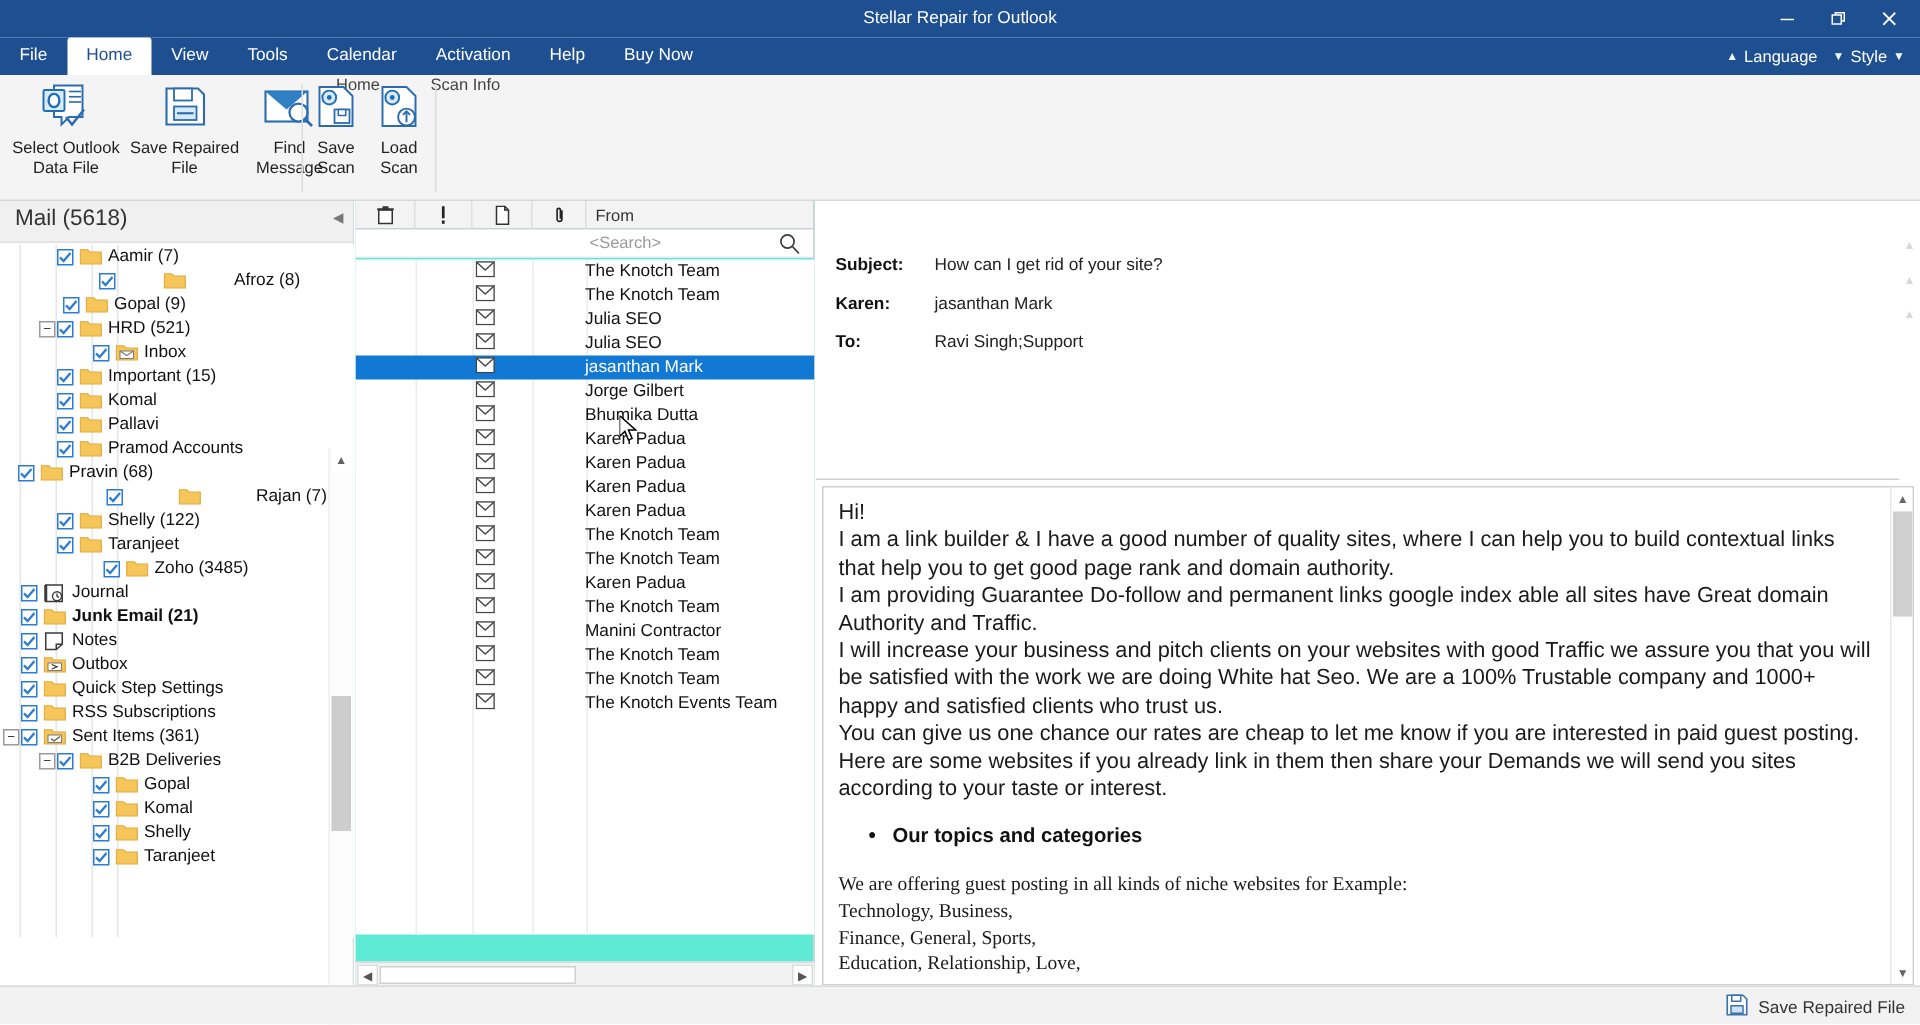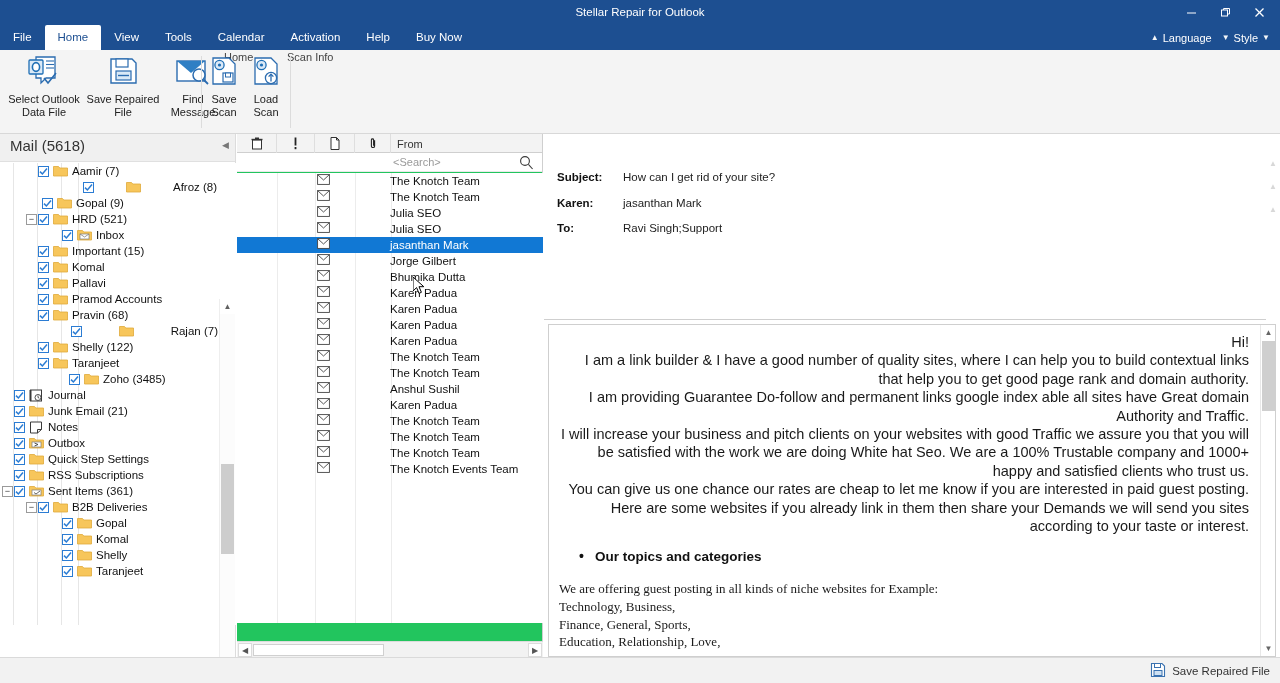--- a/index.html
+++ b/index.html
@@ -80,21 +80,21 @@
   .ico{ width:15px; height:13px; margin-right:4px; flex:none; display:inline-flex; align-items:center;}
   .tlabel{ line-height:14px;}
 
   
   .vscroll{ position:absolute; width:15px; background:#fff; border-left:1px solid #eee;}
   .vs-arrow{ width:15px; height:15px; display:flex; align-items:center; justify-content:center; color:#606060; font-size:8px; background:#fff;}
   .vs-track{ position:absolute; left:0; width:15px; background:#fcfcfc;}
   .vs-thumb{ position:absolute; left:1px; width:13px; background:#cdcdcd;}
 
   
-  .midpane{ position:absolute; left:237px; top:0; width:306px; height:523px; background:#22c55e; border-right:1px solid #cfcfcf;text-align:center;}
+  .midpane{ position:absolute; left:237px; top:0; width:306px; height:523px; background:#5eead4; border-right:1px solid #cfcfcf;text-align:center;}
   .colhdr{ position:relative; height:19px; background:#f3f3f3; border-bottom:1px solid #cfcfcf;}
   .colcell{ position:absolute; top:0; height:19px; display:flex; align-items:center; justify-content:center;
             border-right:1px solid #dedede; font-size:11px; color:#333;}
   .colcell.left{ justify-content:flex-start; padding-left:6px;}
   .searchrow{ position:relative; height:19px; background:#fff; border-bottom:1px solid #e9e9e9;}
   .searchrow .txt{ position:absolute; left:156px; top:3px; font-size:11px; color:#9a9a9a;}
   .searchrow .mag{ position:absolute; right:8px; top:2px;}
 
   .mlist{ position:absolute; left:0; top:39px; width:306px; height:450px; overflow:hidden; background:#fff;}
   .mcols{ position:absolute; left:0; top:0; height:450px; width:306px;}
@@ -114,21 +114,21 @@
   .rightpane{ position:absolute; left:544px; top:0; width:736px; height:523px; background:#fff;}
   .hdrpane{ position:absolute; left:0; top:0; width:736px; height:186px; background:#fff; border-bottom:1px solid #cfcfcf;}
   .hfield{ position:absolute; font-size:11.5px; }
   .hlabel{ font-weight:bold; color:#111;}
   .hvalue{ color:#222;}
   .hdr-scroll{ position:absolute; right:0; top:0; width:14px; height:186px; background:#fff;}
   .hs-mini{ width:14px; height:15px; display:flex; align-items:center; justify-content:center; color:#d8d8d8; font-size:8px;}
 
   .bodypane{ position:absolute; left:4px; top:190px; width:728px; height:333px; background:#fff; border:1px solid #cfcfcf; overflow:hidden;}
   .bodyinner{ position:absolute; left:0; top:0; width:710px; height:331px; padding:8px 10px 0 10px;}
-  .btext{ font-size:14.5px; line-height:18.4px; color:#1a1a1a; white-space:pre-wrap;text-align:right;}
+  .btext{ font-size:14.5px; line-height:18.4px; color:#1a1a1a; white-space:pre-wrap;}
   .bullet{ margin:14px 0 0 36px; font-size:13.5px; font-weight:bold; color:#111; position:relative;}
   .bullet:before{ content:"\2022"; position:absolute; left:-16px; top:-1px; font-size:14px;}
   .serif{ font-family:"Liberation Serif", serif; font-size:13px; line-height:17.6px; color:#1a1a1a; margin-top:16px; white-space:pre-wrap;}
   .body-vscroll{ position:absolute; right:0; top:0; width:15px; height:331px; background:#fff; border-left:1px solid #e8e8e8;}
   .bv-arrow{ width:15px; height:15px; display:flex; align-items:center; justify-content:center; color:#666; font-size:8px;}
   .bv-thumb{ position:absolute; left:1px; top:16px; width:13px; height:70px; background:#cfcfcf;}
 
   
   .statusbar{ position:absolute; left:0; top:657px; width:1280px; height:26px; background:#f2f2f2; border-top:1px solid #dadada;}
   .status-right{ position:absolute; right:10px; top:4px; display:flex; align-items:center; gap:6px; font-size:11.5px; color:#333;}
@@ -298,21 +298,21 @@
                   <polyline points="1,4.6 3.4,7 8,1.6" fill="none" stroke="#2b7cd3" stroke-width="1.5"></polyline>
                 </svg>
               </span>
               <span class="ico">
                 <svg width="15" height="12" viewBox="0 0 15 12">
                   <path d="M0.5,1.5 L5.5,1.5 L6.8,3 L14.5,3 L14.5,11 L0.5,11 Z" fill="#f7c65b" stroke="#e0a93a" stroke-width="0.8"></path>
                 </svg>
               </span>
               <span class="tlabel">Aamir (7)</span>
             </div>
-            <div class="trow" style="padding-left: 43px; gap: 28px;">
+            <div class="trow" style="padding-left: 26px; gap: 28px;">
               <span class="nospace"></span>
               <span class="chk">
                 <svg width="9" height="9" viewBox="0 0 9 9">
                   <polyline points="1,4.6 3.4,7 8,1.6" fill="none" stroke="#2b7cd3" stroke-width="1.5"></polyline>
                 </svg>
               </span>
               <span class="ico">
                 <svg width="15" height="12" viewBox="0 0 15 12">
                   <path d="M0.5,1.5 L5.5,1.5 L6.8,3 L14.5,3 L14.5,11 L0.5,11 Z" fill="#f7c65b" stroke="#e0a93a" stroke-width="0.8"></path>
                 </svg>
@@ -412,21 +412,21 @@
                   <polyline points="1,4.6 3.4,7 8,1.6" fill="none" stroke="#2b7cd3" stroke-width="1.5"></polyline>
                 </svg>
               </span>
               <span class="ico">
                 <svg width="15" height="12" viewBox="0 0 15 12">
                   <path d="M0.5,1.5 L5.5,1.5 L6.8,3 L14.5,3 L14.5,11 L0.5,11 Z" fill="#f7c65b" stroke="#e0a93a" stroke-width="0.8"></path>
                 </svg>
               </span>
               <span class="tlabel">Pramod Accounts</span>
             </div>
-            <div class="trow" style="padding-left: 26px;">
+            <div class="trow" style="">
               <span class="nospace"></span>
               <span class="chk">
                 <svg width="9" height="9" viewBox="0 0 9 9">
                   <polyline points="1,4.6 3.4,7 8,1.6" fill="none" stroke="#2b7cd3" stroke-width="1.5"></polyline>
                 </svg>
               </span>
               <span class="ico">
                 <svg width="15" height="12" viewBox="0 0 15 12">
                   <path d="M0.5,1.5 L5.5,1.5 L6.8,3 L14.5,3 L14.5,11 L0.5,11 Z" fill="#f7c65b" stroke="#e0a93a" stroke-width="0.8"></path>
                 </svg>
@@ -499,21 +499,21 @@
               <span class="ico">
                 <svg width="15" height="13" viewBox="0 0 15 13">
                   <rect x="1.5" y="1" width="11" height="11" fill="#fff" stroke="#3a3a3a" stroke-width="1"></rect>
                   <line x1="1.5" y1="1" x2="1.5" y2="12" stroke="#3a3a3a" stroke-width="2"></line>
                   <circle cx="9" cy="8.5" r="3" fill="#fff" stroke="#3a3a3a" stroke-width="0.9"></circle>
                   <polyline points="9,6.6 9,8.5 10.3,9.2" fill="none" stroke="#3a3a3a" stroke-width="0.9"></polyline>
                 </svg>
               </span>
               <span class="tlabel">Journal</span>
             </div>
-            <div class="trow" style="padding-left: 2px;">
+            <div class="trow" style="padding-left: 2px; font-weight: bold;">
               <span class="nospace"></span>
               <span class="chk">
                 <svg width="9" height="9" viewBox="0 0 9 9">
                   <polyline points="1,4.6 3.4,7 8,1.6" fill="none" stroke="#2b7cd3" stroke-width="1.5"></polyline>
                 </svg>
               </span>
               <span class="ico">
                 <svg width="15" height="12" viewBox="0 0 15 12">
                   <path d="M0.5,1.5 L5.5,1.5 L6.8,3 L14.5,3 L14.5,11 L0.5,11 Z" fill="#f7c65b" stroke="#e0a93a" stroke-width="0.8"></path>
                 </svg>
@@ -814,35 +814,35 @@
                   <rect x="0.6" y="0.6" width="11.8" height="9.8" fill="#fff" stroke="#444" stroke-width="0.9"></rect>
                   <polyline points="0.6,0.6 6.5,6 12.4,0.6" fill="none" stroke="#444" stroke-width="0.9"></polyline>
                 </svg></span>
               <span class="from">The Knotch Team</span>
             </div>
             <div class="mrow">
               <span class="envelope"><svg width="13" height="11" viewBox="0 0 13 11">
                   <rect x="0.6" y="0.6" width="11.8" height="9.8" fill="#fff" stroke="#444" stroke-width="0.9"></rect>
                   <polyline points="0.6,0.6 6.5,6 12.4,0.6" fill="none" stroke="#444" stroke-width="0.9"></polyline>
                 </svg></span>
-              <span class="from">Anshul Sushil</span>
-            </div>
-            <div class="mrow">
-              <span class="envelope"><svg width="13" height="11" viewBox="0 0 13 11">
-                  <rect x="0.6" y="0.6" width="11.8" height="9.8" fill="#fff" stroke="#444" stroke-width="0.9"></rect>
-                  <polyline points="0.6,0.6 6.5,6 12.4,0.6" fill="none" stroke="#444" stroke-width="0.9"></polyline>
-                </svg></span>
               <span class="from">Karen Padua</span>
             </div>
             <div class="mrow">
               <span class="envelope"><svg width="13" height="11" viewBox="0 0 13 11">
                   <rect x="0.6" y="0.6" width="11.8" height="9.8" fill="#fff" stroke="#444" stroke-width="0.9"></rect>
                   <polyline points="0.6,0.6 6.5,6 12.4,0.6" fill="none" stroke="#444" stroke-width="0.9"></polyline>
                 </svg></span>
               <span class="from">The Knotch Team</span>
+            </div>
+            <div class="mrow">
+              <span class="envelope"><svg width="13" height="11" viewBox="0 0 13 11">
+                  <rect x="0.6" y="0.6" width="11.8" height="9.8" fill="#fff" stroke="#444" stroke-width="0.9"></rect>
+                  <polyline points="0.6,0.6 6.5,6 12.4,0.6" fill="none" stroke="#444" stroke-width="0.9"></polyline>
+                </svg></span>
+              <span class="from">Manini Contractor</span>
             </div>
             <div class="mrow">
               <span class="envelope"><svg width="13" height="11" viewBox="0 0 13 11">
                   <rect x="0.6" y="0.6" width="11.8" height="9.8" fill="#fff" stroke="#444" stroke-width="0.9"></rect>
                   <polyline points="0.6,0.6 6.5,6 12.4,0.6" fill="none" stroke="#444" stroke-width="0.9"></polyline>
                 </svg></span>
               <span class="from">The Knotch Team</span>
             </div>
             <div class="mrow">
               <span class="envelope"><svg width="13" height="11" viewBox="0 0 13 11">

